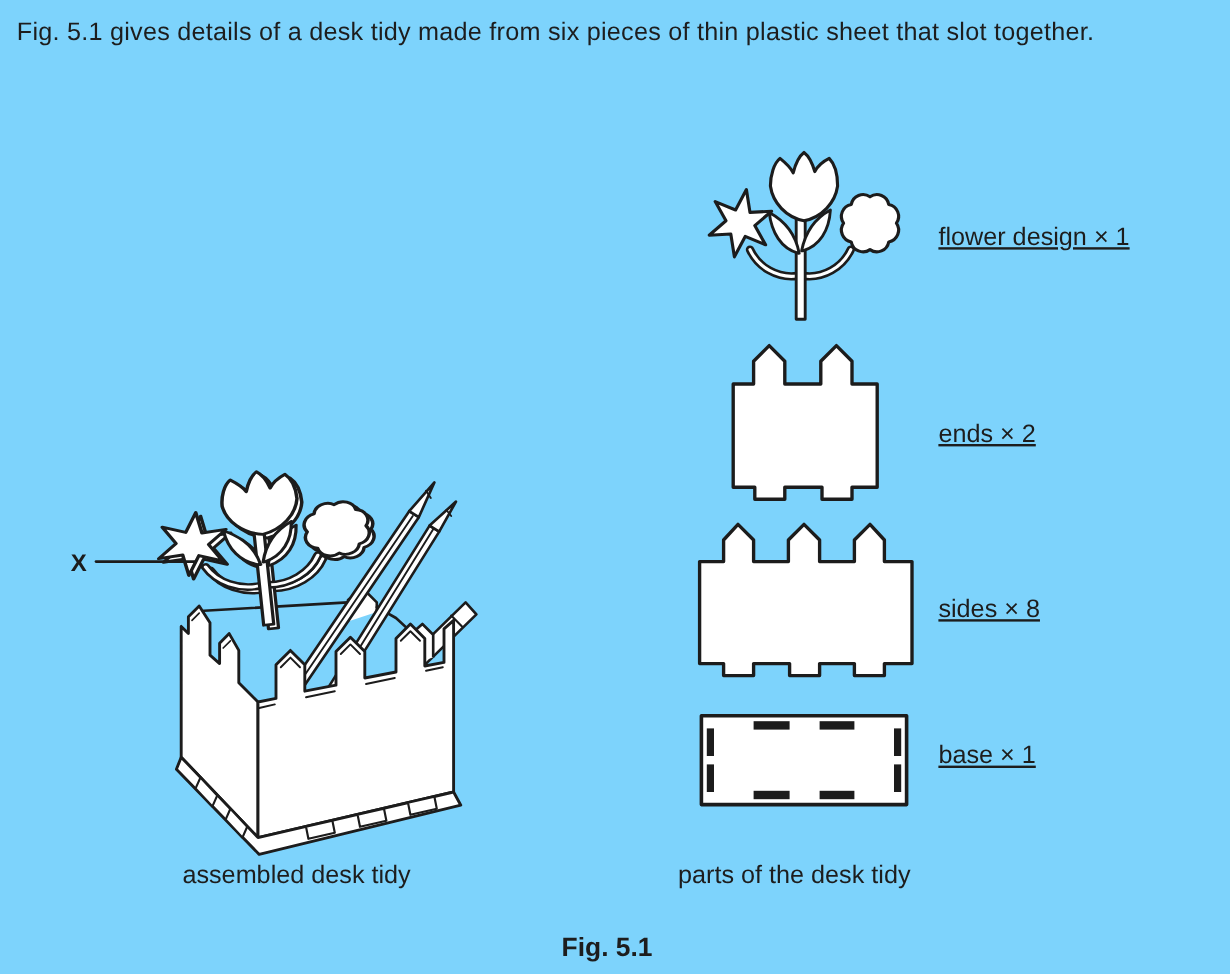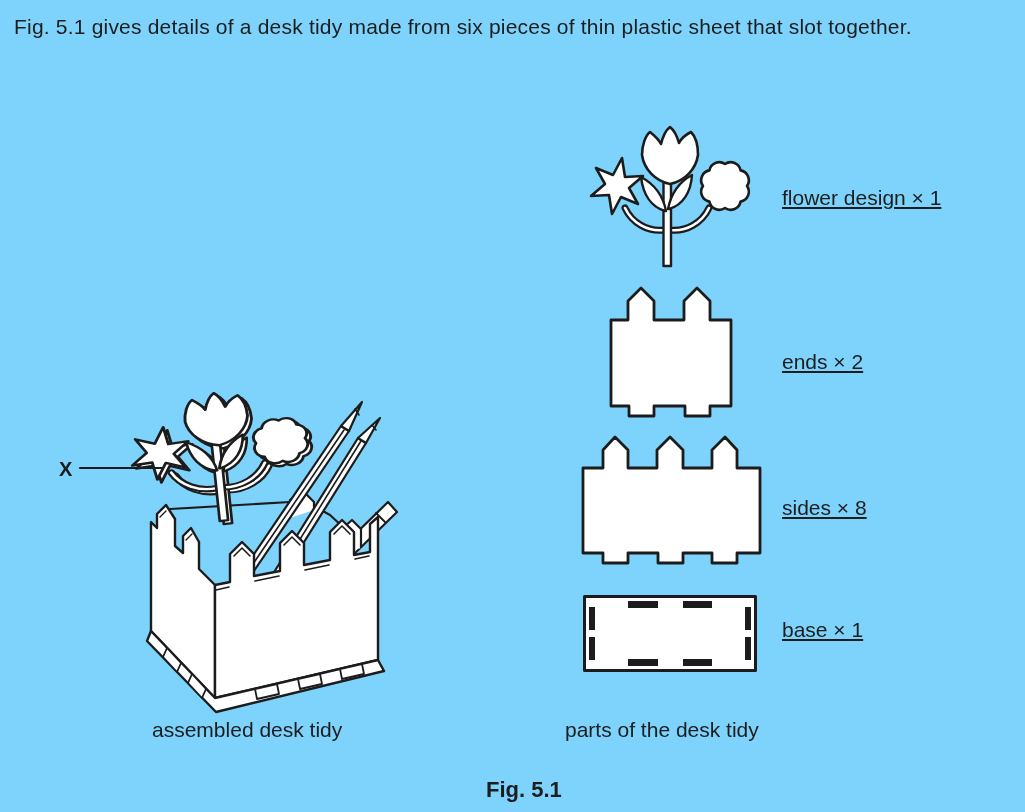--- a/index.html
+++ b/index.html
@@ -5,21 +5,21 @@
   html,body{margin:0;padding:0;background:#ffffff;}
   #page{position:relative;width:1025px;height:812px;background:#7dd3fc;overflow:hidden;
         font-family:"Liberation Sans",sans-serif;color:#1d1d1d;}
   .abs{position:absolute;white-space:nowrap;}
   .intro{left:14px;top:15px;font-size:21px;letter-spacing:.2px;}
   .part-label{left:782px;font-size:21px;text-decoration:underline;}
   .lab-flower{top:186px;} .lab-ends{top:350px;text-align:right;} .lab-sides{top:496px;} .lab-base{top:618px;}
   .caption{font-size:21px;}
   .cap-assembled{left:152px;top:718px;}
   .cap-parts{left:565px;top:718px;}
-  .fig-caption{left:486px;top:777px;font-size:22px;font-weight:bold;}
+  .fig-caption{left:468px;top:777px;font-size:22px;font-weight:bold;}
   svg{position:absolute;left:0;top:0;}
   .ln{stroke:#1c1c1c;fill:none;stroke-linecap:round;stroke-linejoin:round;}
   .shp{stroke:#1c1c1c;fill:#ffffff;stroke-linejoin:round;}
   .slot{fill:#1c1c1c;stroke:none;}
 </style>
 </head>
 <body>
 
 <div id="page">
 

